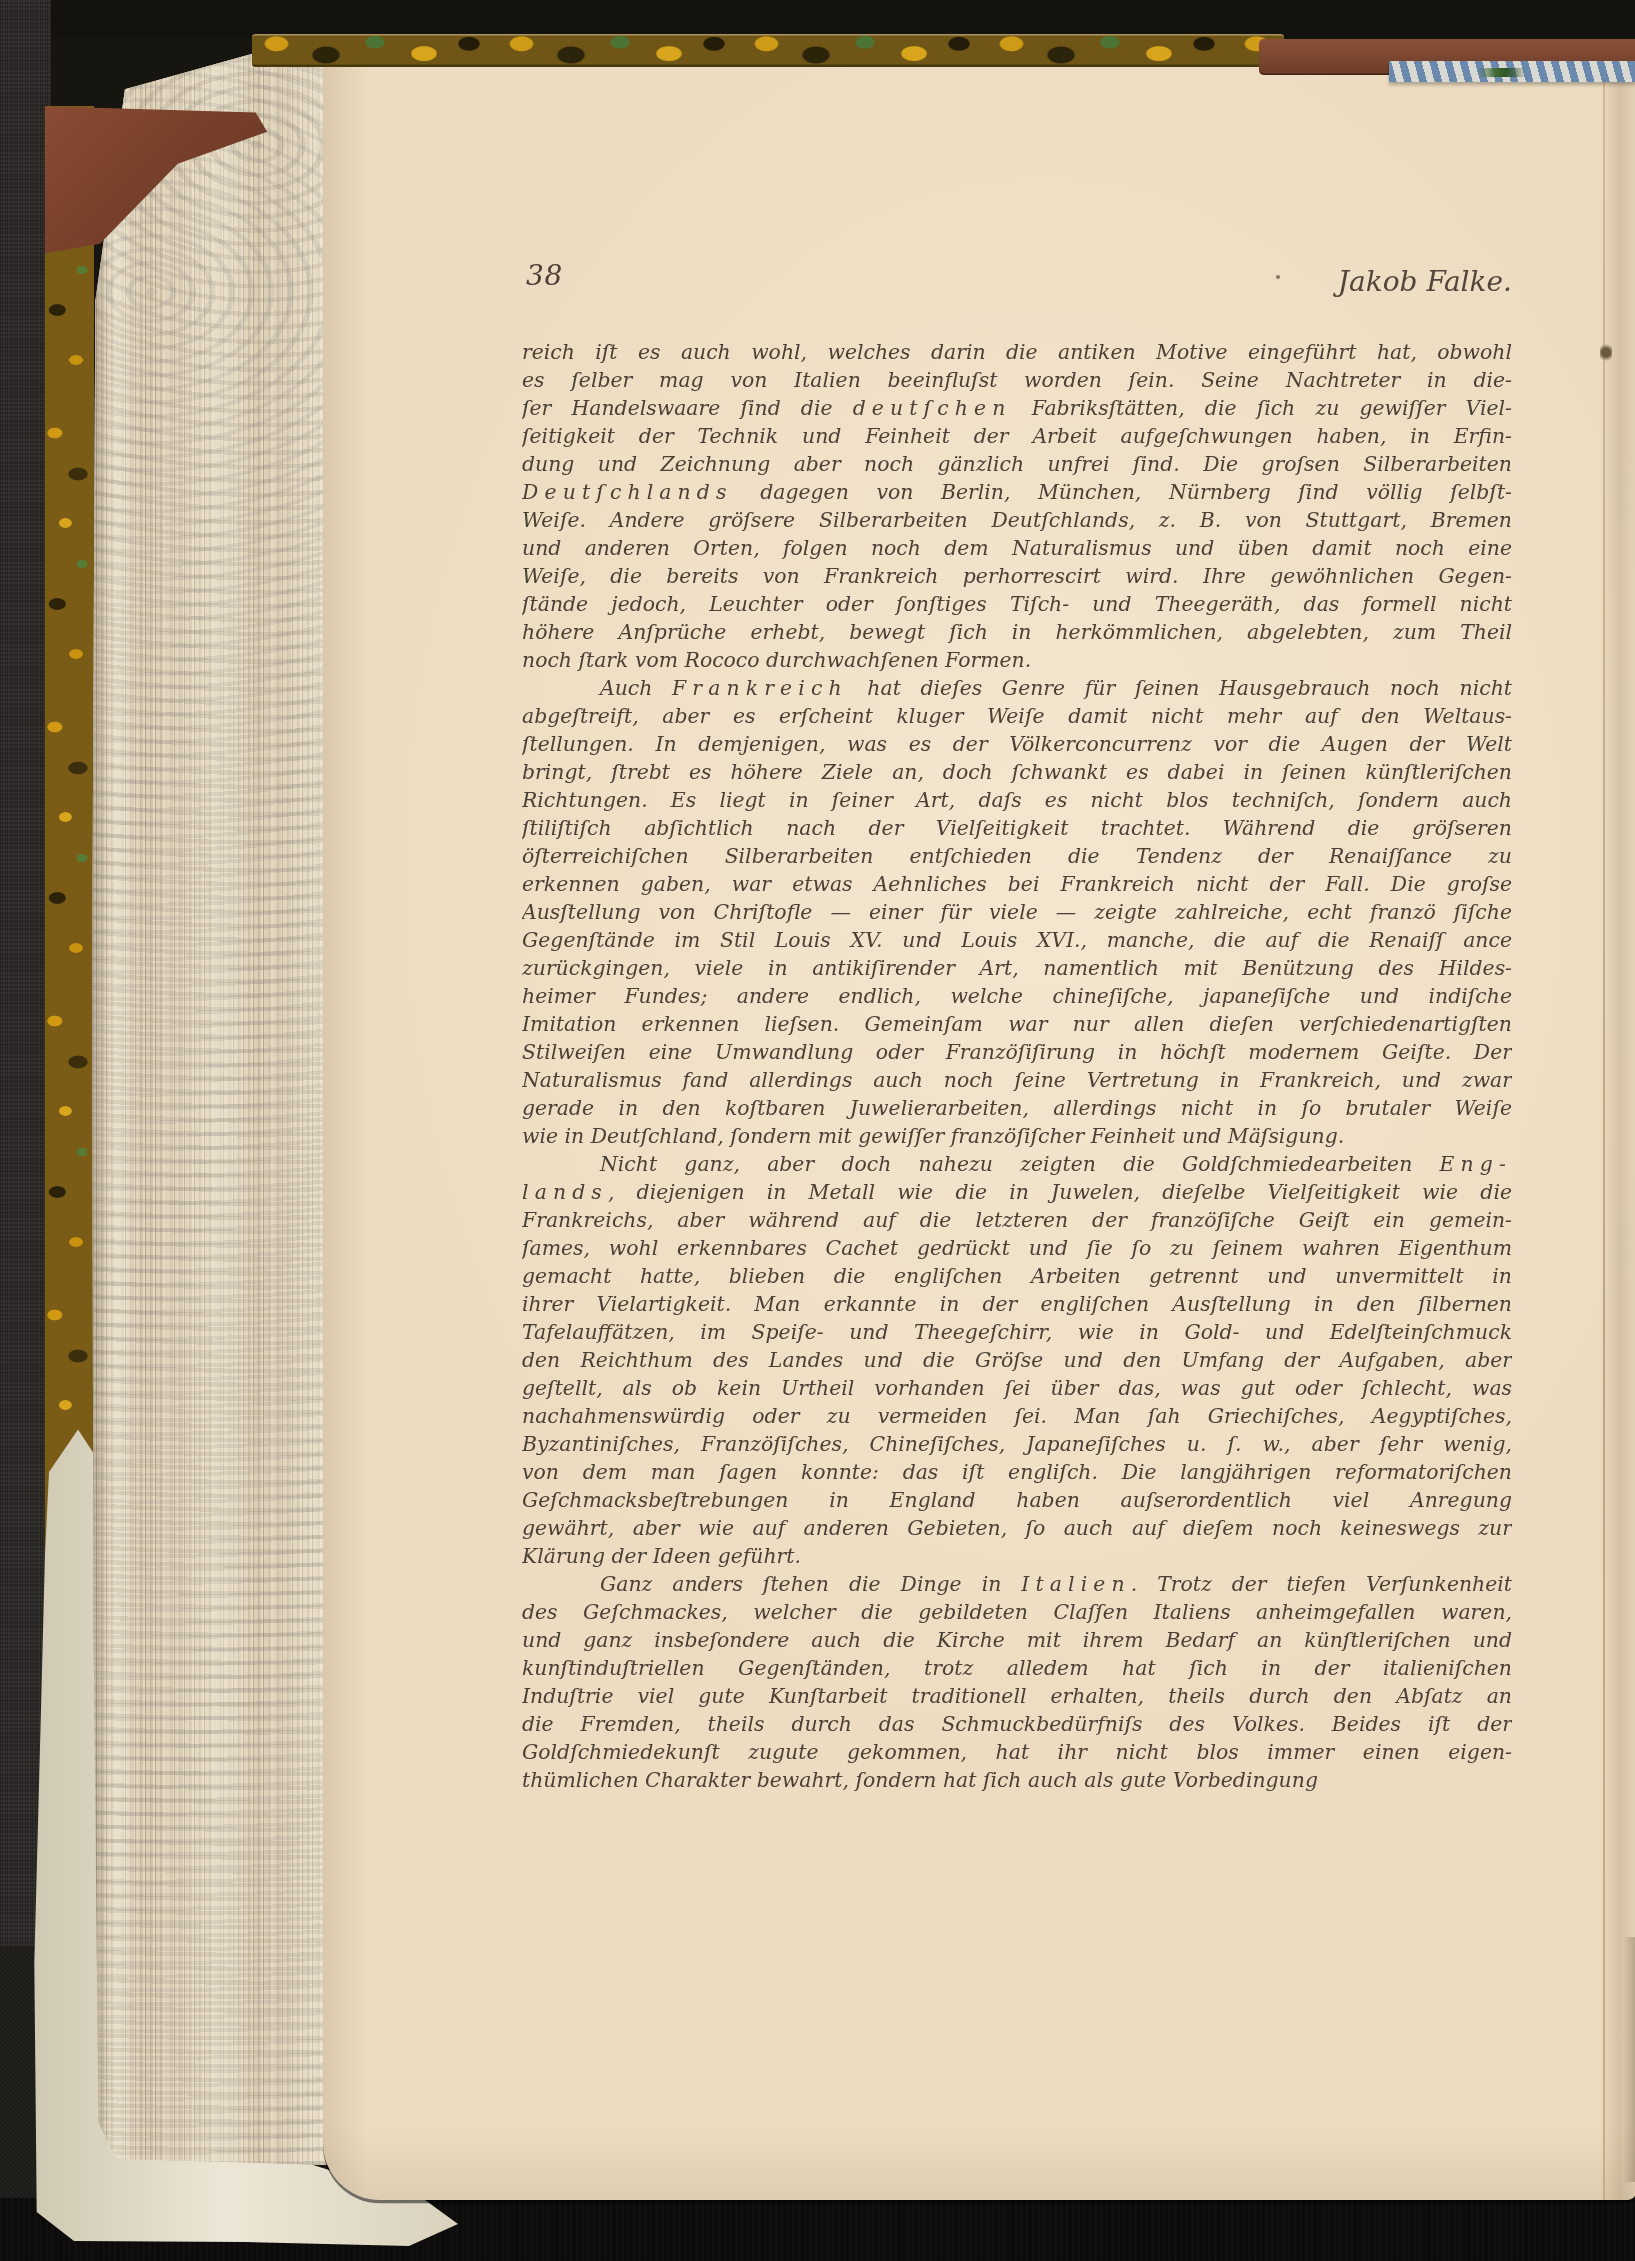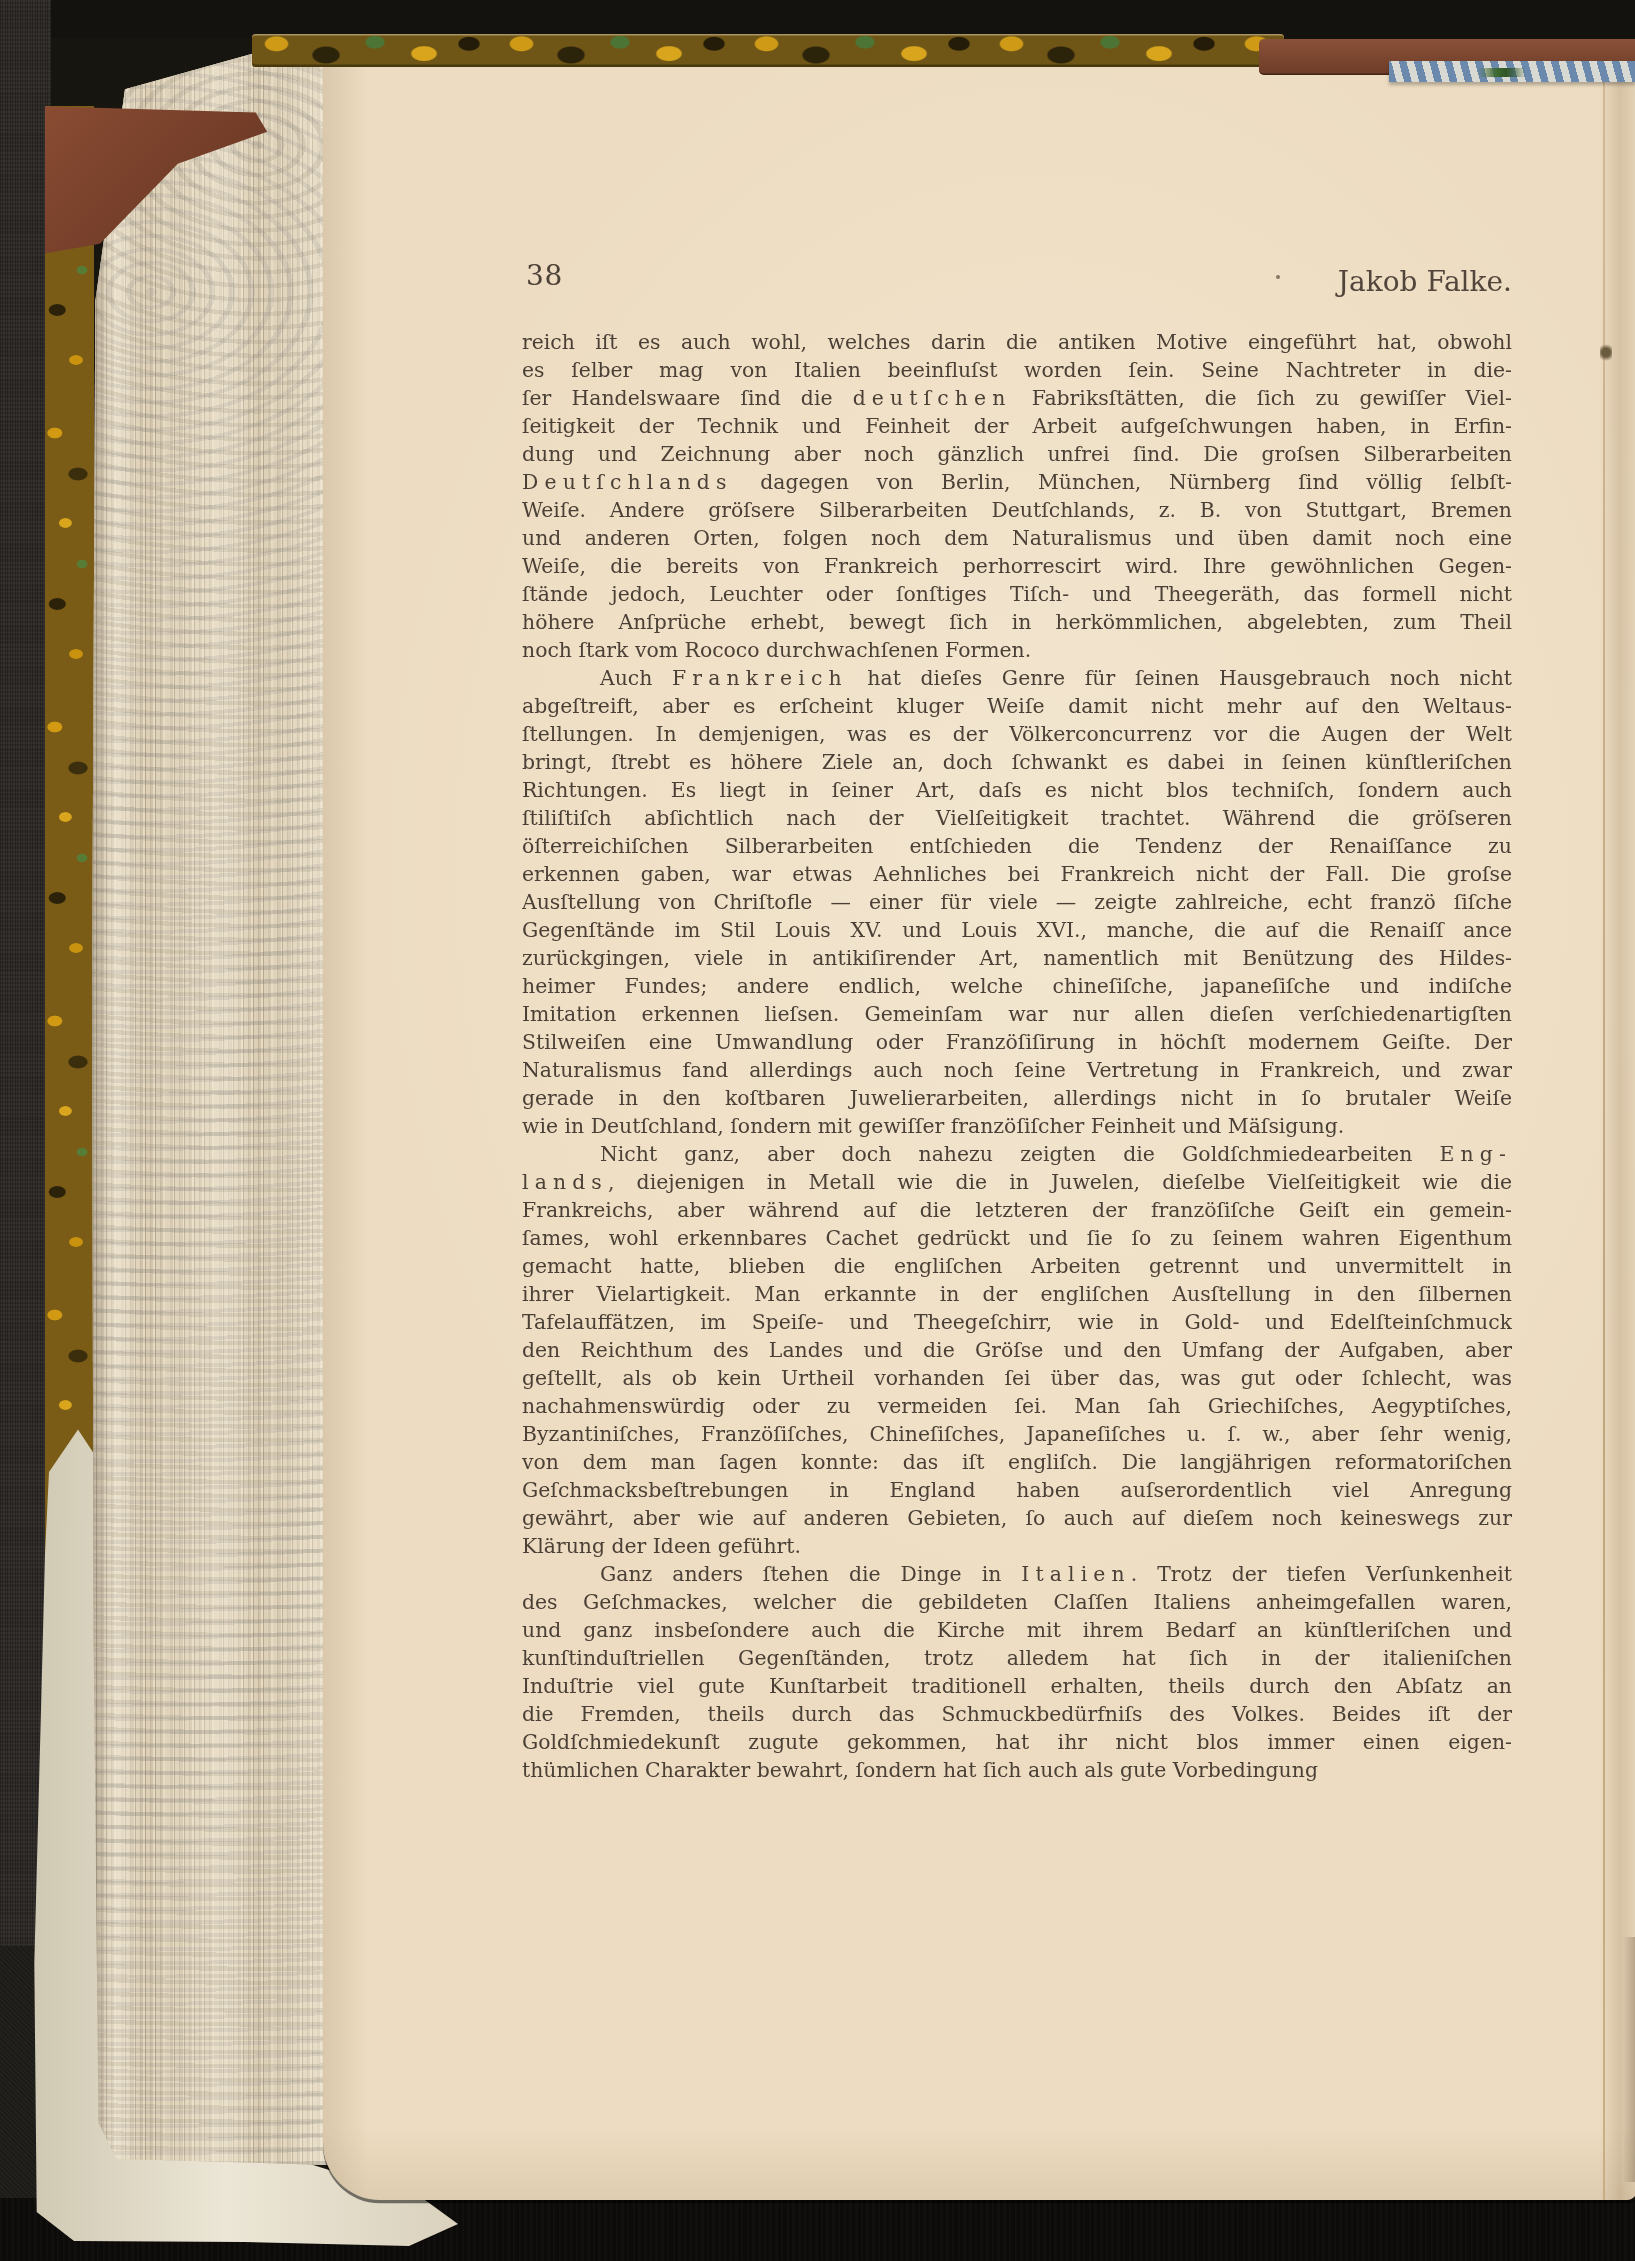--- a/index.html
+++ b/index.html
@@ -1,17 +1,17 @@
 <!DOCTYPE html>
 <html style="font-size:13px"><head>
 <meta charset="utf-8">
 <style>
   html,body{margin:0;padding:0;background:#121110;}
   #stage{position:relative;width:1636px;height:2261px;overflow:hidden;
-         background:#17150f;font-family:"DejaVu Serif", serif;}
+         background:#17150f;font-family:"DejaVu Serif", serif;font-style:italic;}
 
   
   .bg-left{position:absolute;left:0;top:0;width:51px;height:2261px;background:#2e2b28;
     background-image:repeating-linear-gradient(0deg,rgba(255,255,255,.035) 0 1.6px,transparent 1.6px 4.1px),
                      repeating-linear-gradient(90deg,rgba(0,0,0,.25) 0 0.8px,transparent 0.8px 2.5px);}
   .bg-top{position:absolute;left:0;top:0;width:1636px;height:38px;background:#14120f;}
   .bg-bottom{position:absolute;left:0;top:2198px;width:1636px;height:63px;background:#0c0b09;
     background-image:repeating-linear-gradient(90deg,rgba(255,255,255,.02) 0 2.5px,transparent 2.5px 5.7px);}
   .bg-bl{position:absolute;left:0;top:1946px;width:114px;height:315px;background:#1d1b18;
     background-image:repeating-linear-gradient(45deg,rgba(255,255,255,.03) 0 1.6px,transparent 1.6px 3.3px);}
@@ -90,21 +90,21 @@
   .edge-curl{position:absolute;right:0;top:1881px;width:13px;height:245px;
     background:linear-gradient(90deg,rgba(0,0,0,0),rgba(90,70,45,.35));}
 
   
   .folio{position:absolute;left:203px;top:203px;font-size:28px;color:#4e4238;
     letter-spacing:0.8px;}
   .running-header{position:absolute;left:199px;top:209px;width:990px;text-align:right;
     font-size:28px;color:#52463c;}
   .header-dot{position:absolute;left:953px;top:219px;width:4.1px;height:4.1px;border-radius:50%;
     background:#6a5c4e;opacity:.8;}
-  .text-block{position:absolute;left:199px;top:272px;width:990px;color:#4b4036;
+  .text-block{position:absolute;left:199px;top:282px;width:990px;color:#4b4036;
     font-size:20.4px;}
   .line{height:28px;line-height:28px;text-align:justify;text-align-last:justify;
     overflow:hidden;}
   .line.last{text-align-last:left;}
   .line.indent{text-indent:78px;}
   .sperr{letter-spacing:.30em;}
 </style>
 </head>
 <body>
 

